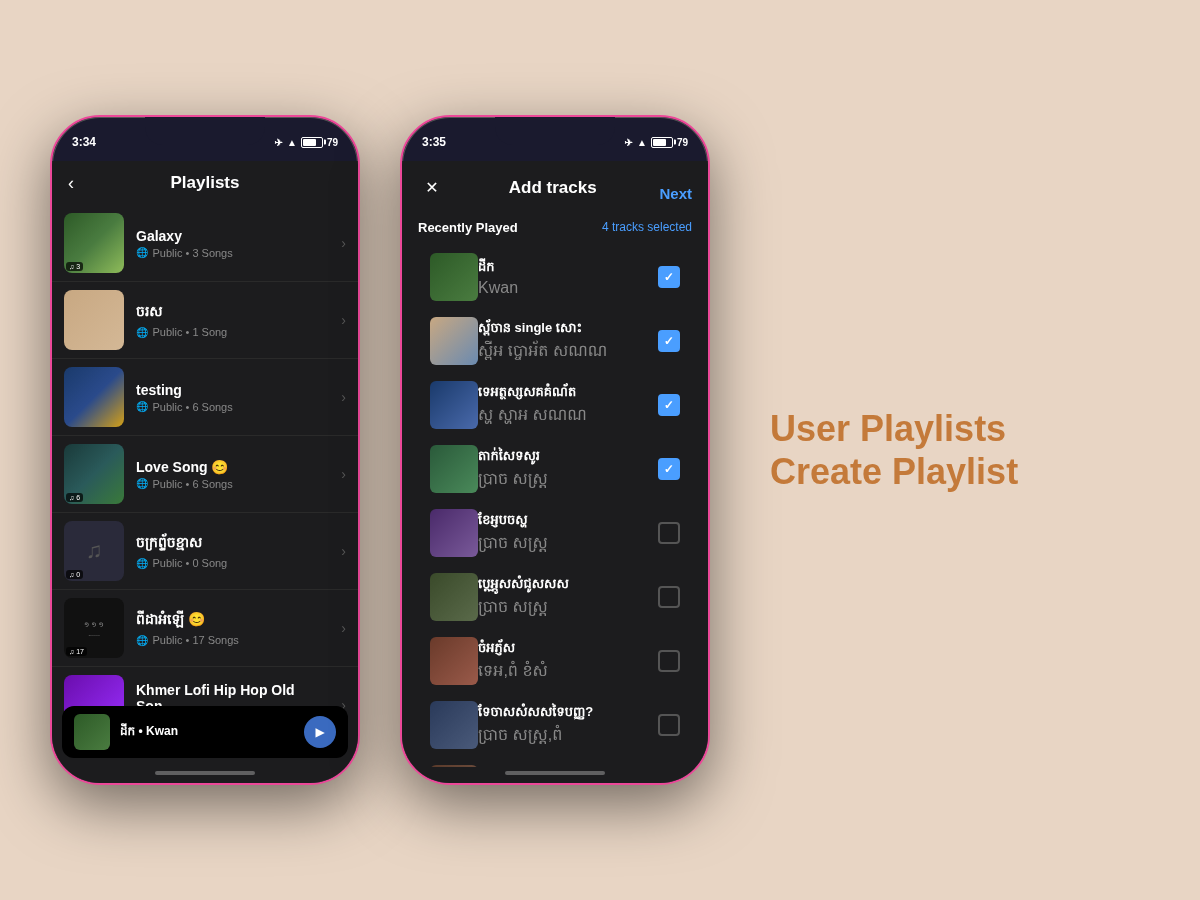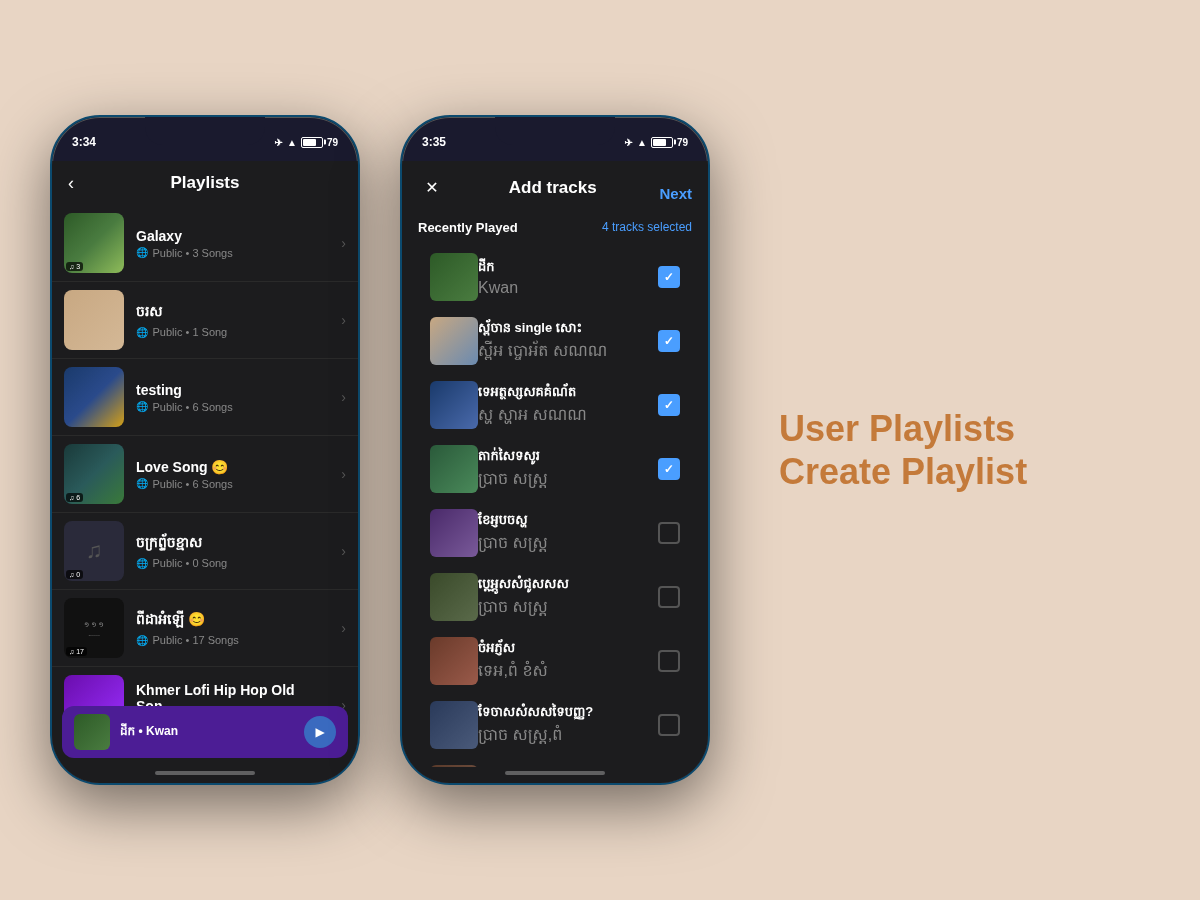--- a/index.html
+++ b/index.html
@@ -17,21 +17,21 @@
       display: flex;
       align-items: center;
       gap: 40px;
       width: 1100px;
     }
 
     
     .phone {
       background: #1a1a2e;
       border-radius: 50px;
-      border: 2px solid #0c4a6e;
+      border: 2px solid #ec4899;
       box-shadow: 0 20px 60px rgba(0,0,0,0.5), inset 0 0 0 1px #555;
       overflow: hidden;
       position: relative;
       flex-shrink: 0;
     }
     .phone-left {
       width: 310px;
       height: 670px;
     }
     .phone-right {
@@ -215,21 +215,21 @@
       color: #555;
       font-size: 14px;
     }
 
     
     .mini-player {
       position: absolute;
       bottom: 25px;
       left: 10px;
       right: 10px;
-      background: #4c1d95;
+      background: #000000;
       border-radius: 12px;
       padding: 8px 12px;
       display: flex;
       align-items: center;
       gap: 10px;
     }
     .mini-thumb {
       width: 36px;
       height: 36px;
       border-radius: 6px;
@@ -368,21 +368,21 @@
       height: 4px;
       background: rgba(255,255,255,0.3);
       border-radius: 2px;
     }
 
     
     .promo {
       display: flex;
       flex-direction: column;
       align-items: flex-start;
-      margin-left: 29px;
+      margin-left: 20px;
     }
     .promo-line1 {
       font-size: 36px;
       font-weight: 800;
       color: #c47a3a;
       line-height: 1.2;
     }
     .promo-line2 {
       font-size: 36px;
       font-weight: 800;

